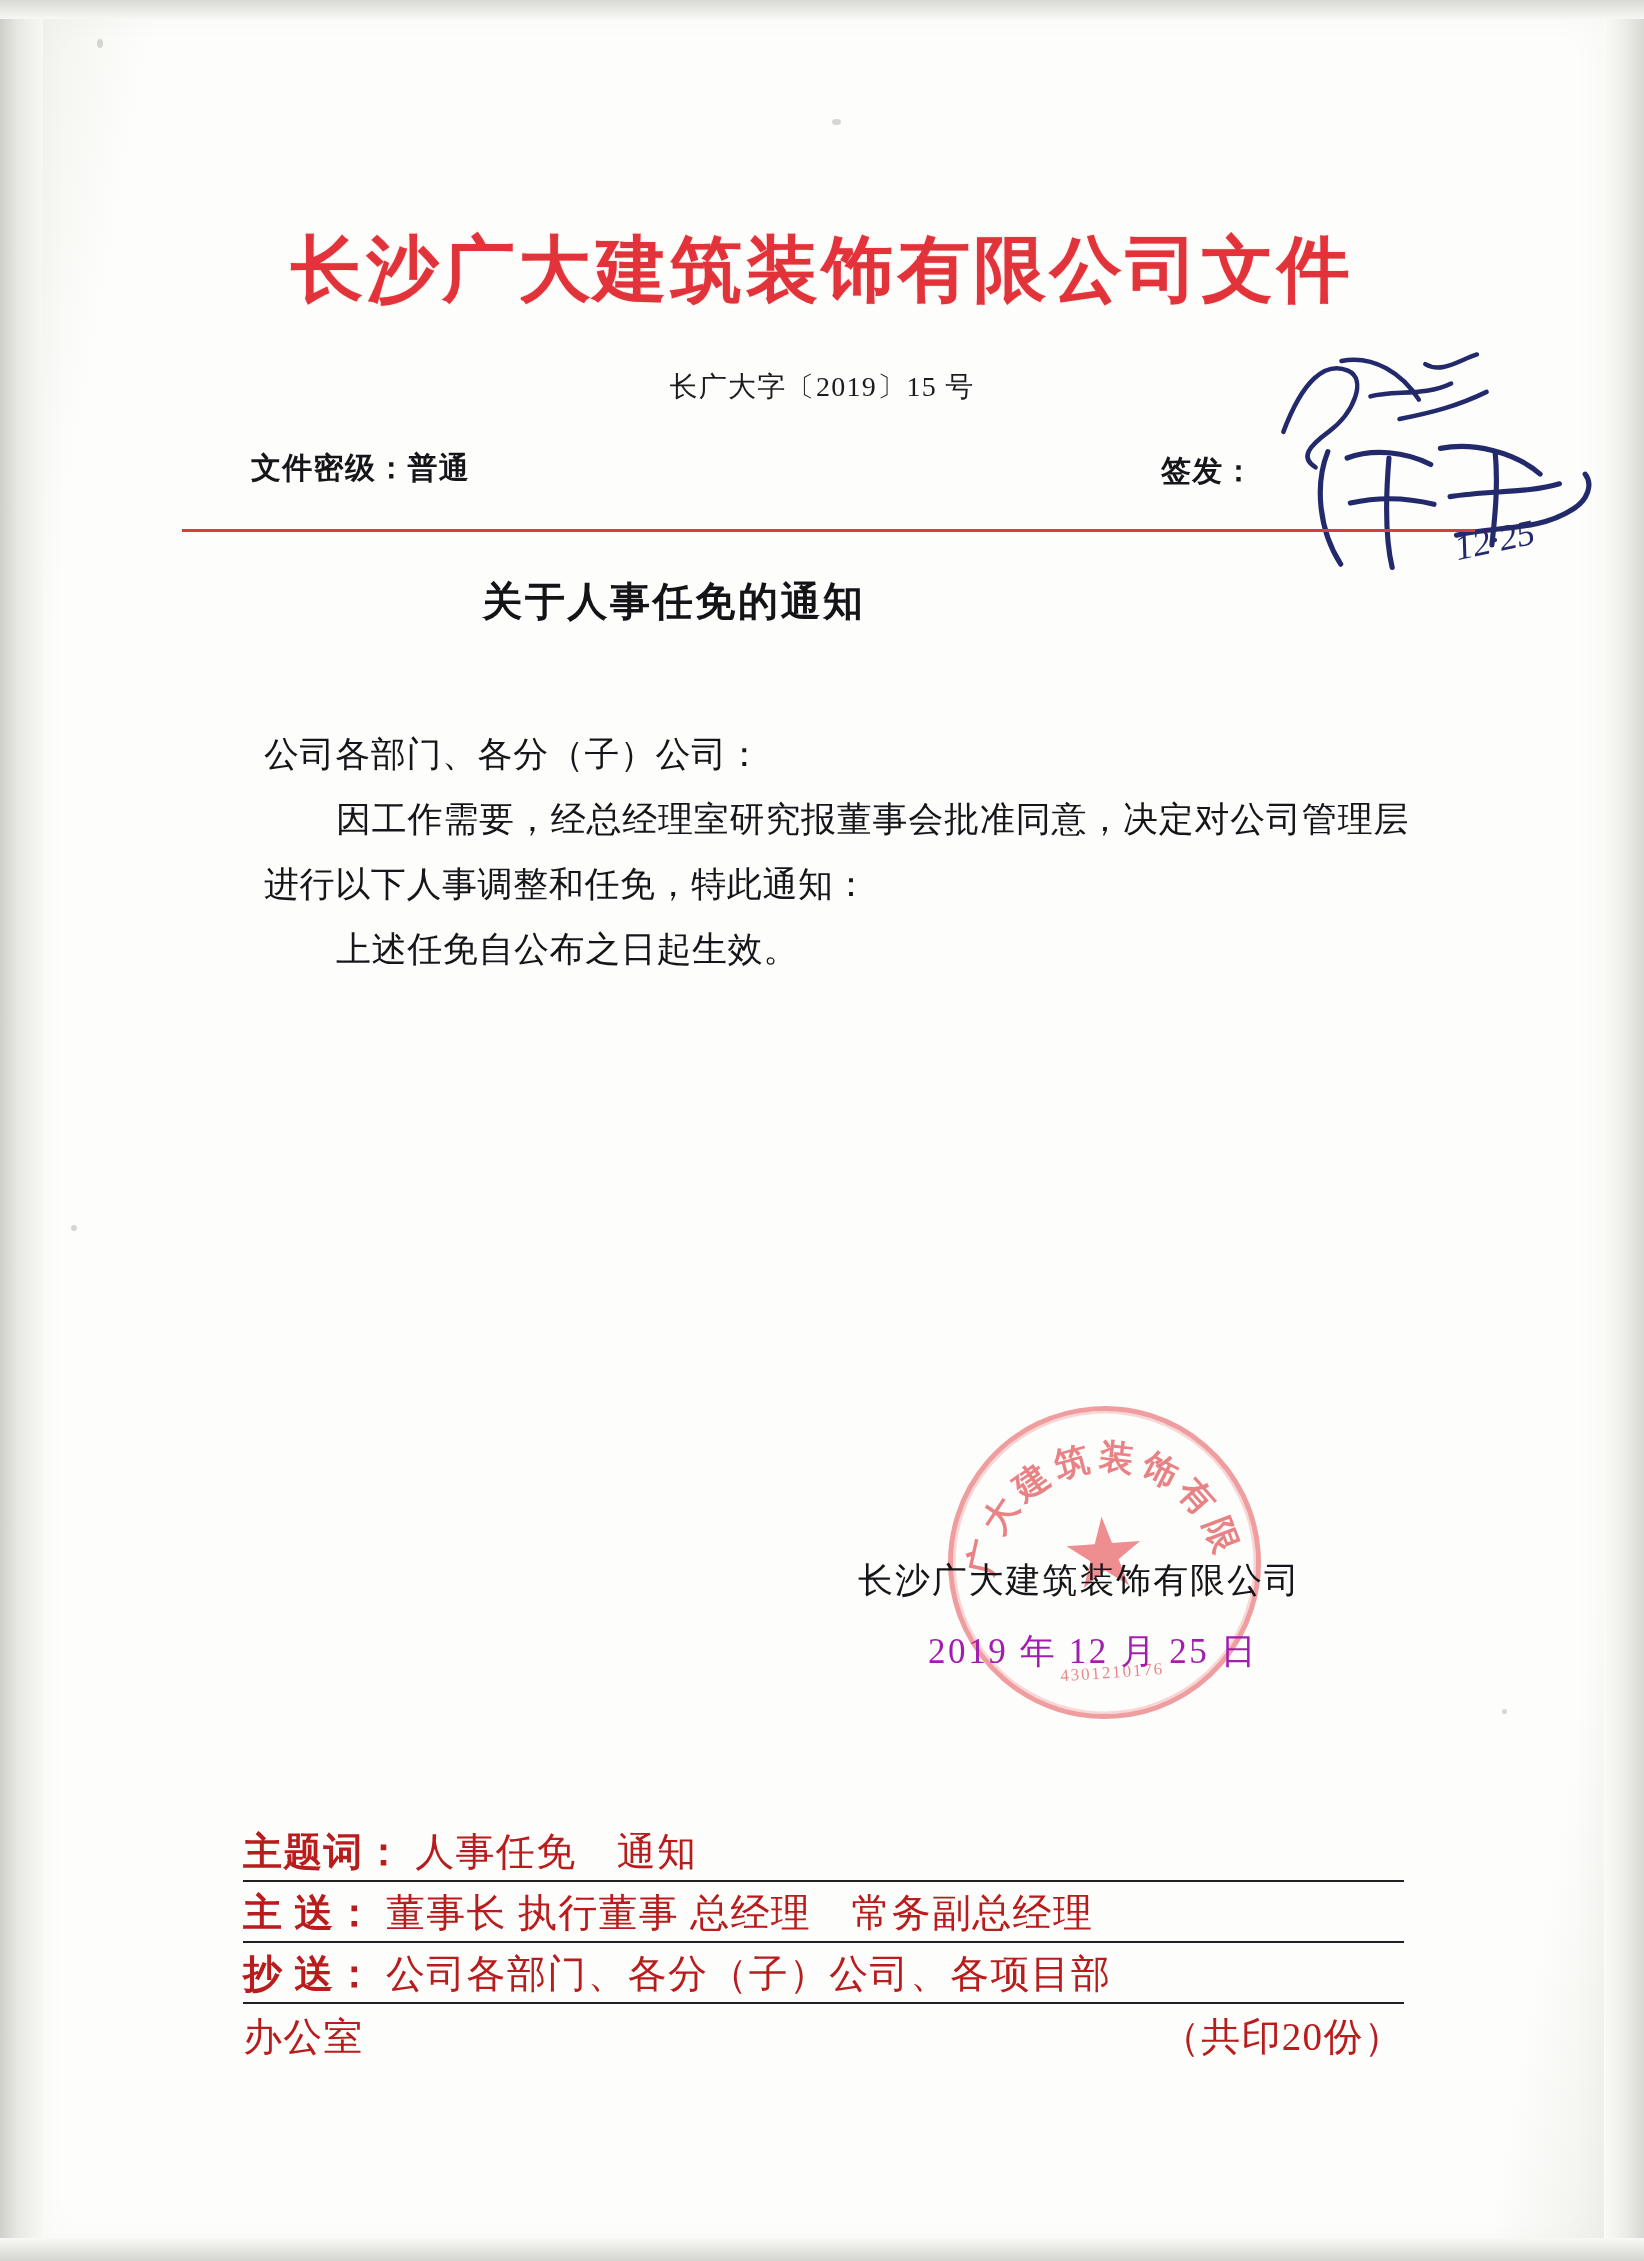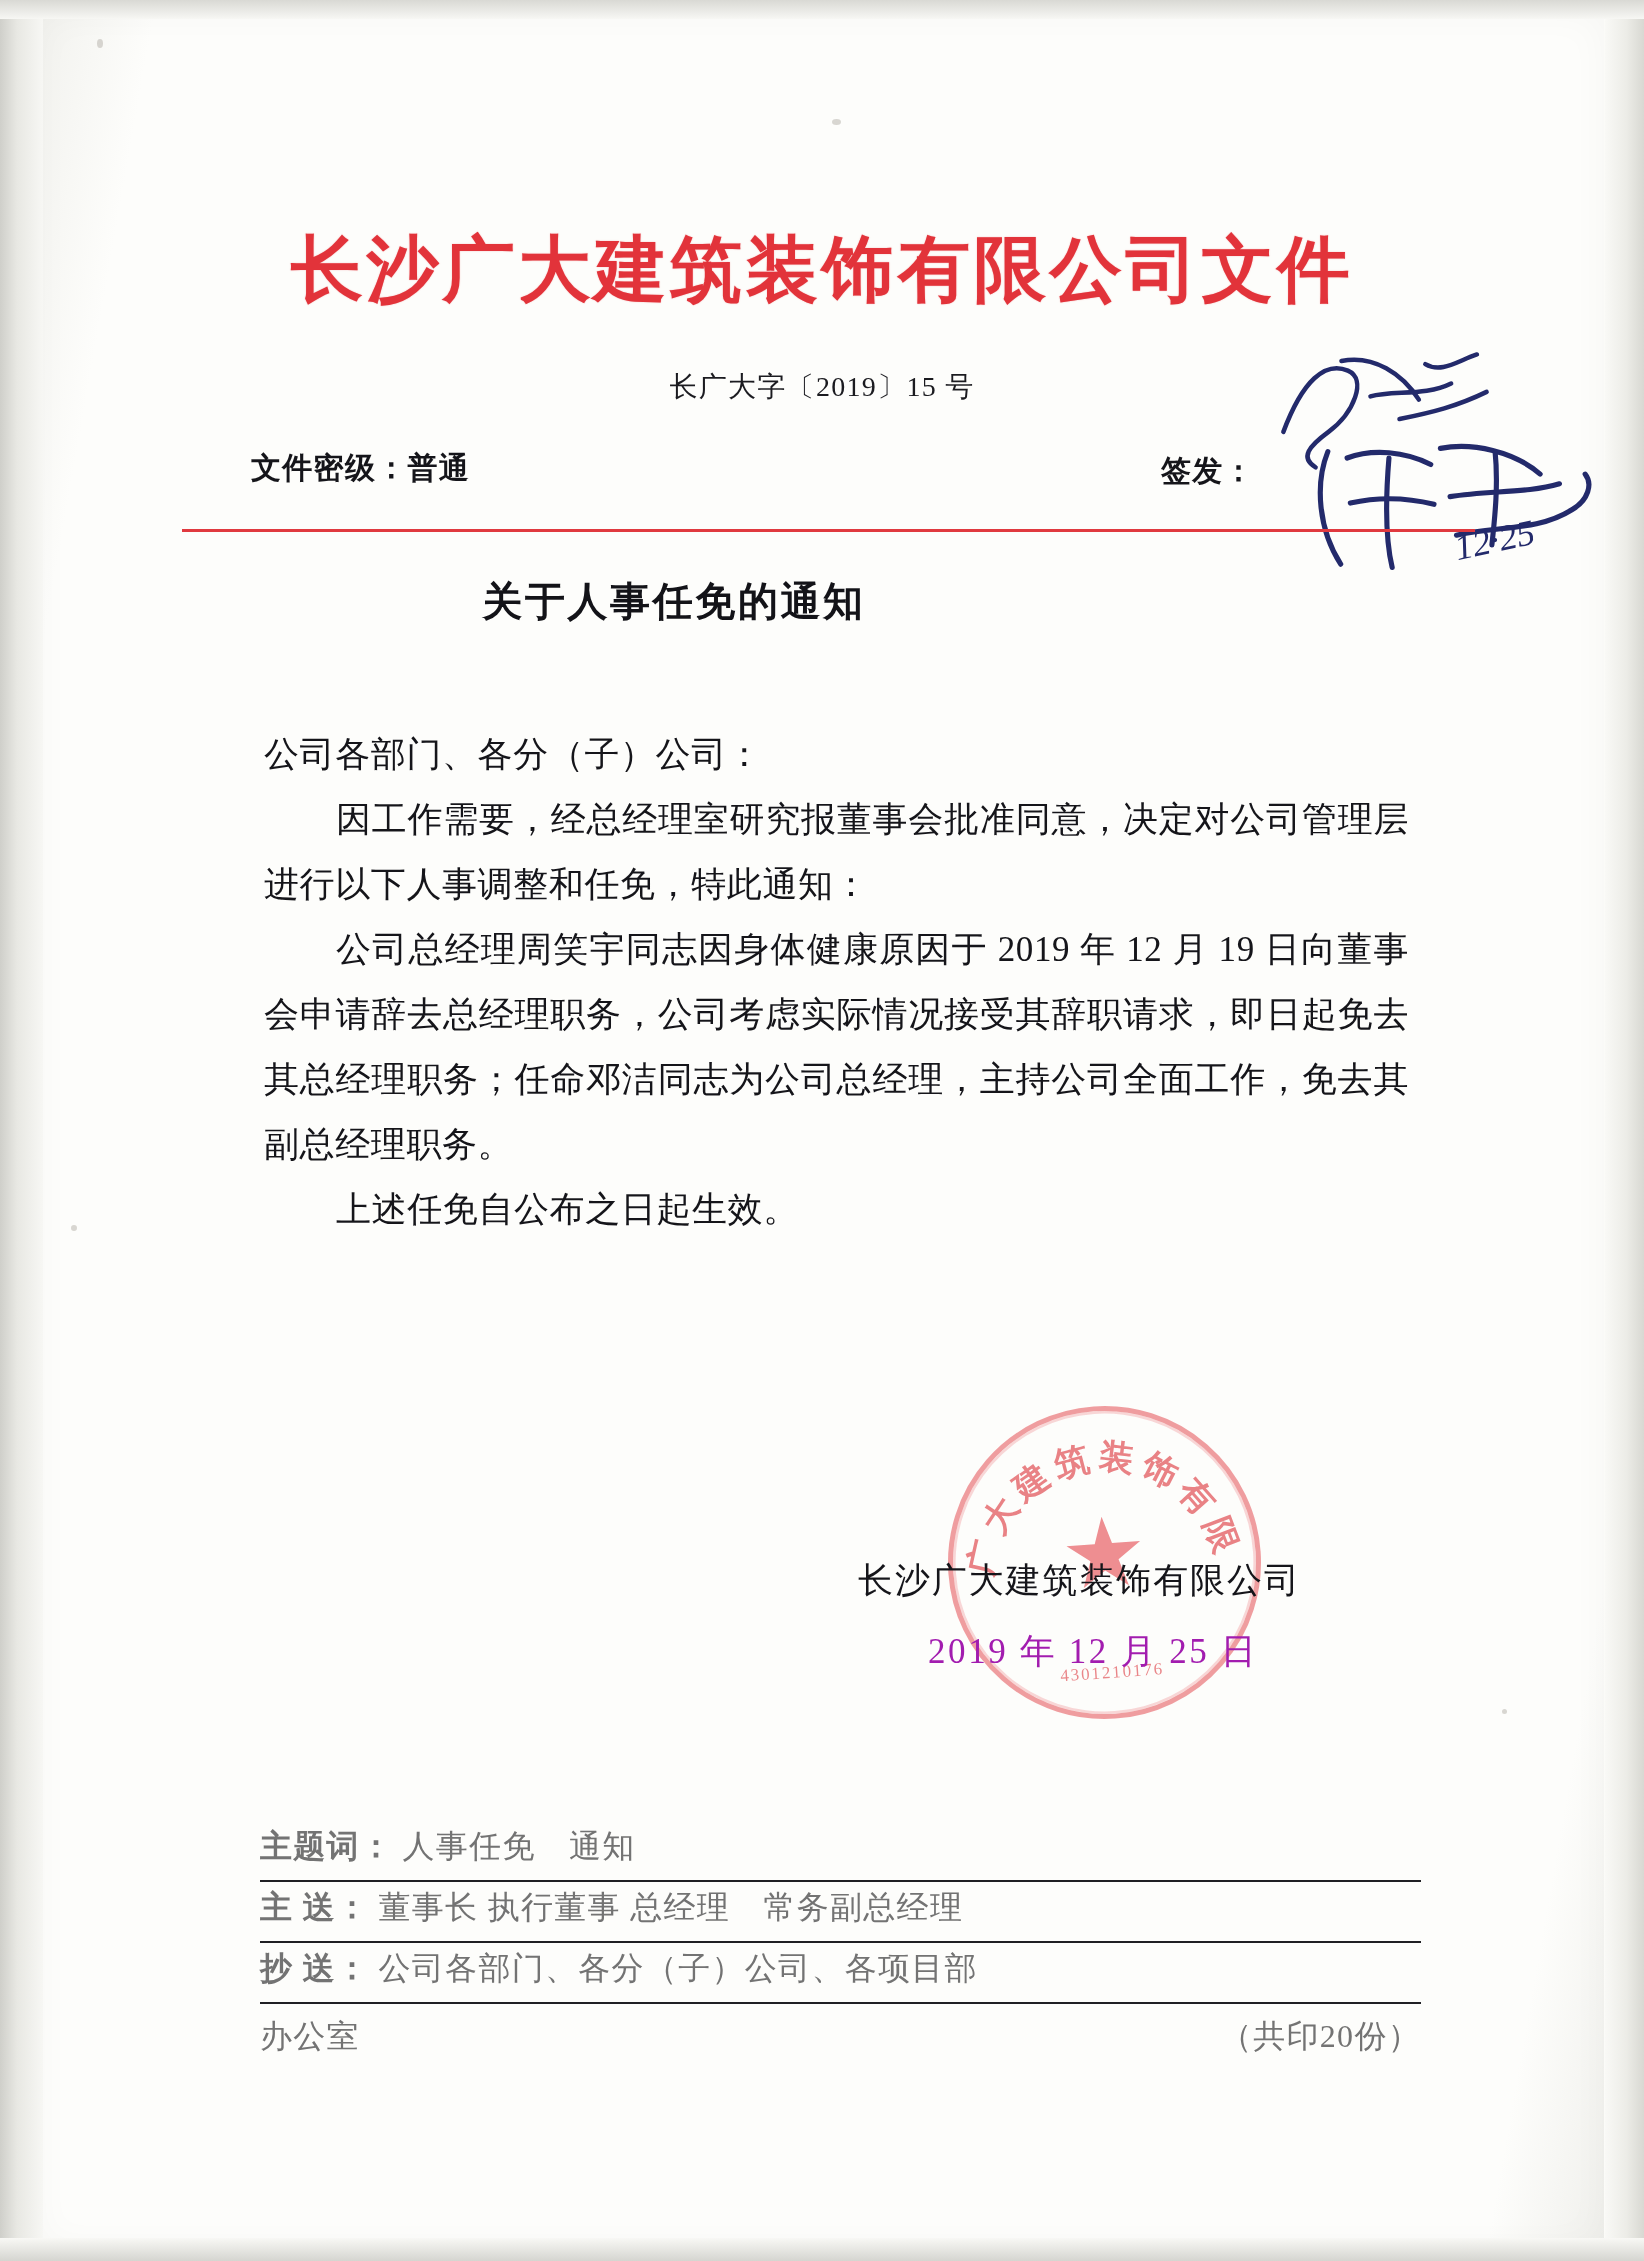--- a/index.html
+++ b/index.html
@@ -170,26 +170,26 @@
     left: 928px;
     top: 1628px;
     font-size: 35px;
     letter-spacing: 2.6px;
     color: #a21caf;
   }
 
   
   .footer {
     position: absolute;
-    left: 260px;
+    left: 243px;
     top: 1825px;
     width: 1161px;
-    font-size: 32px;
+    font-size: 39px;
     letter-spacing: 1.3px;
-    color: #737373;
+    color: #b91c1c;
   }
   .footer-row {
     position: relative;
     height: 61px;
   }
   .footer-row .lbl {
     font-weight: 700;
     display: inline-block;
   }
   .footer-row .val {
@@ -333,21 +333,20 @@
 
     <div class="hand-date">12·25</div>
 
     <div class="red-rule"></div>
 
     <div class="subject">关于人事任免的通知</div>
 
     <div class="body-block">
       <p>公司各部门、各分（子）公司：</p>
       <p class="indent">因工作需要，经总经理室研究报董事会批准同意，决定对公司管理层进行以下人事调整和任免，特此通知：</p>
-      <p class="indent">公司总经理周笑宇同志因身体健康原因于 2019 年 12 月 19 日向董事会申请辞去总经理职务，公司考虑实际情况接受其辞职请求，即日起免去其总经理职务；任命邓洁同志为公司总经理，主持公司全面工作，免去其副总经理职务。</p>
       <p class="indent">上述任免自公布之日起生效。</p>
     </div>
 
     <div class="seal">
       <div class="seal-inner"></div>
       <svg class="seal-arc" viewBox="0 0 470 470">
         <defs>
           <path id="arcpath" d="M 60 265 A 175 175 0 0 1 410 265"></path>
         </defs>
         <text>

